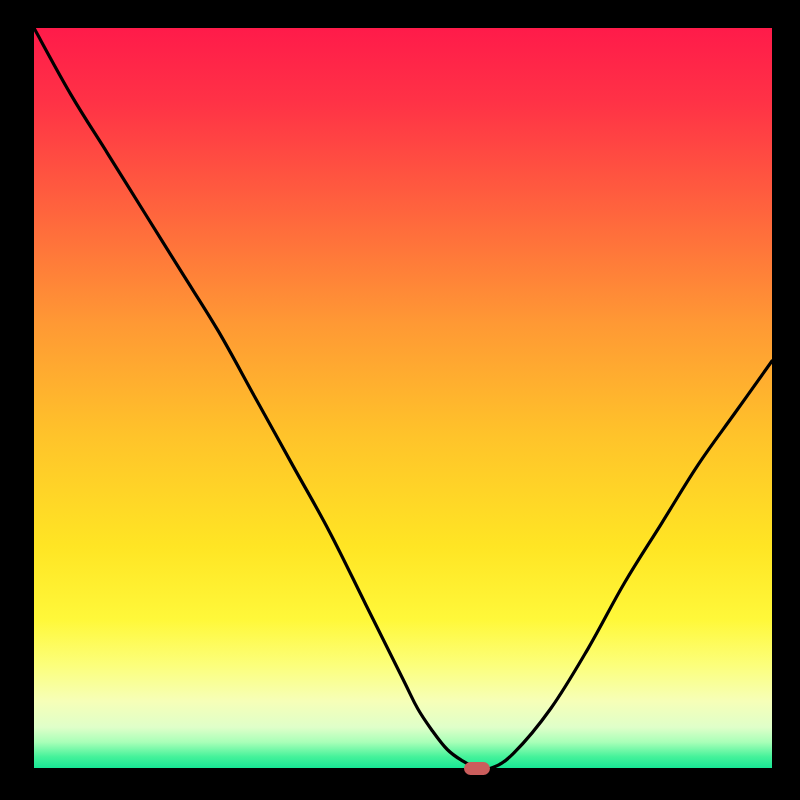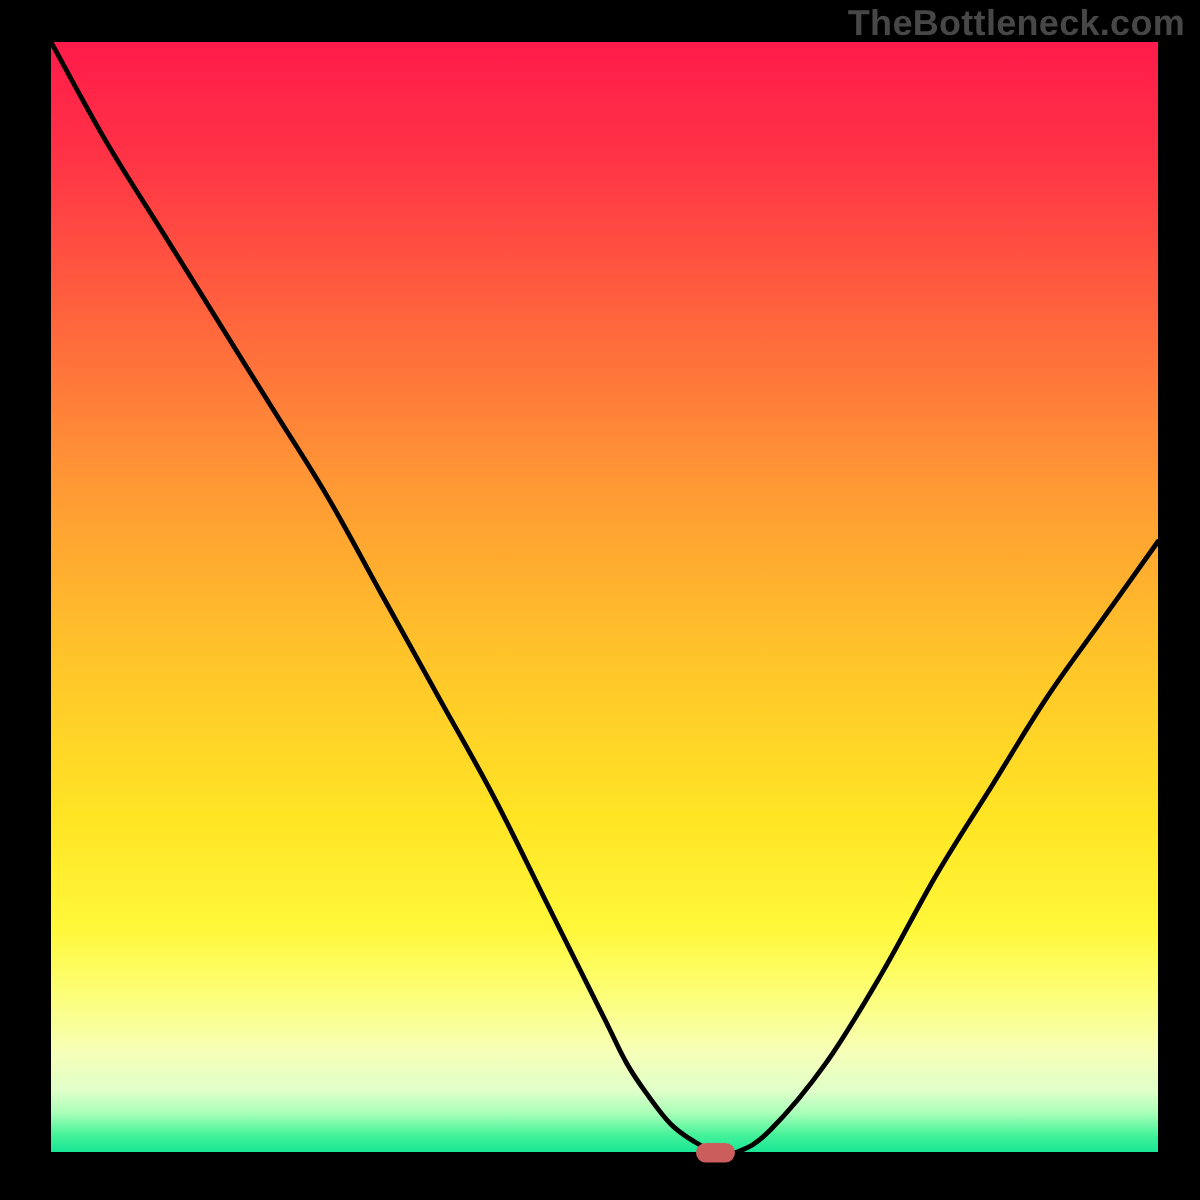--- a/index.html
+++ b/index.html
@@ -46,21 +46,20 @@
     background: #cb5d5c;
     border-radius: 7px;
     z-index: 8;
   }
 </style>
 </head>
 <body>
 
 <div class="frame">
 
-  <div class="watermark">TheBottleneck.com</div>
 
   <div class="plot">
     <svg viewBox="0 0 738 740" preserveAspectRatio="none">
       <defs>
         <linearGradient id="bg-grad" x1="0" y1="0" x2="0" y2="1">
         <stop offset="0.00%" stop-color="#ff1b4a"></stop>
             <stop offset="10.00%" stop-color="#ff3246"></stop>
             <stop offset="25.00%" stop-color="#ff653d"></stop>
             <stop offset="40.00%" stop-color="#ff9934"></stop>
             <stop offset="55.00%" stop-color="#ffc32a"></stop>

